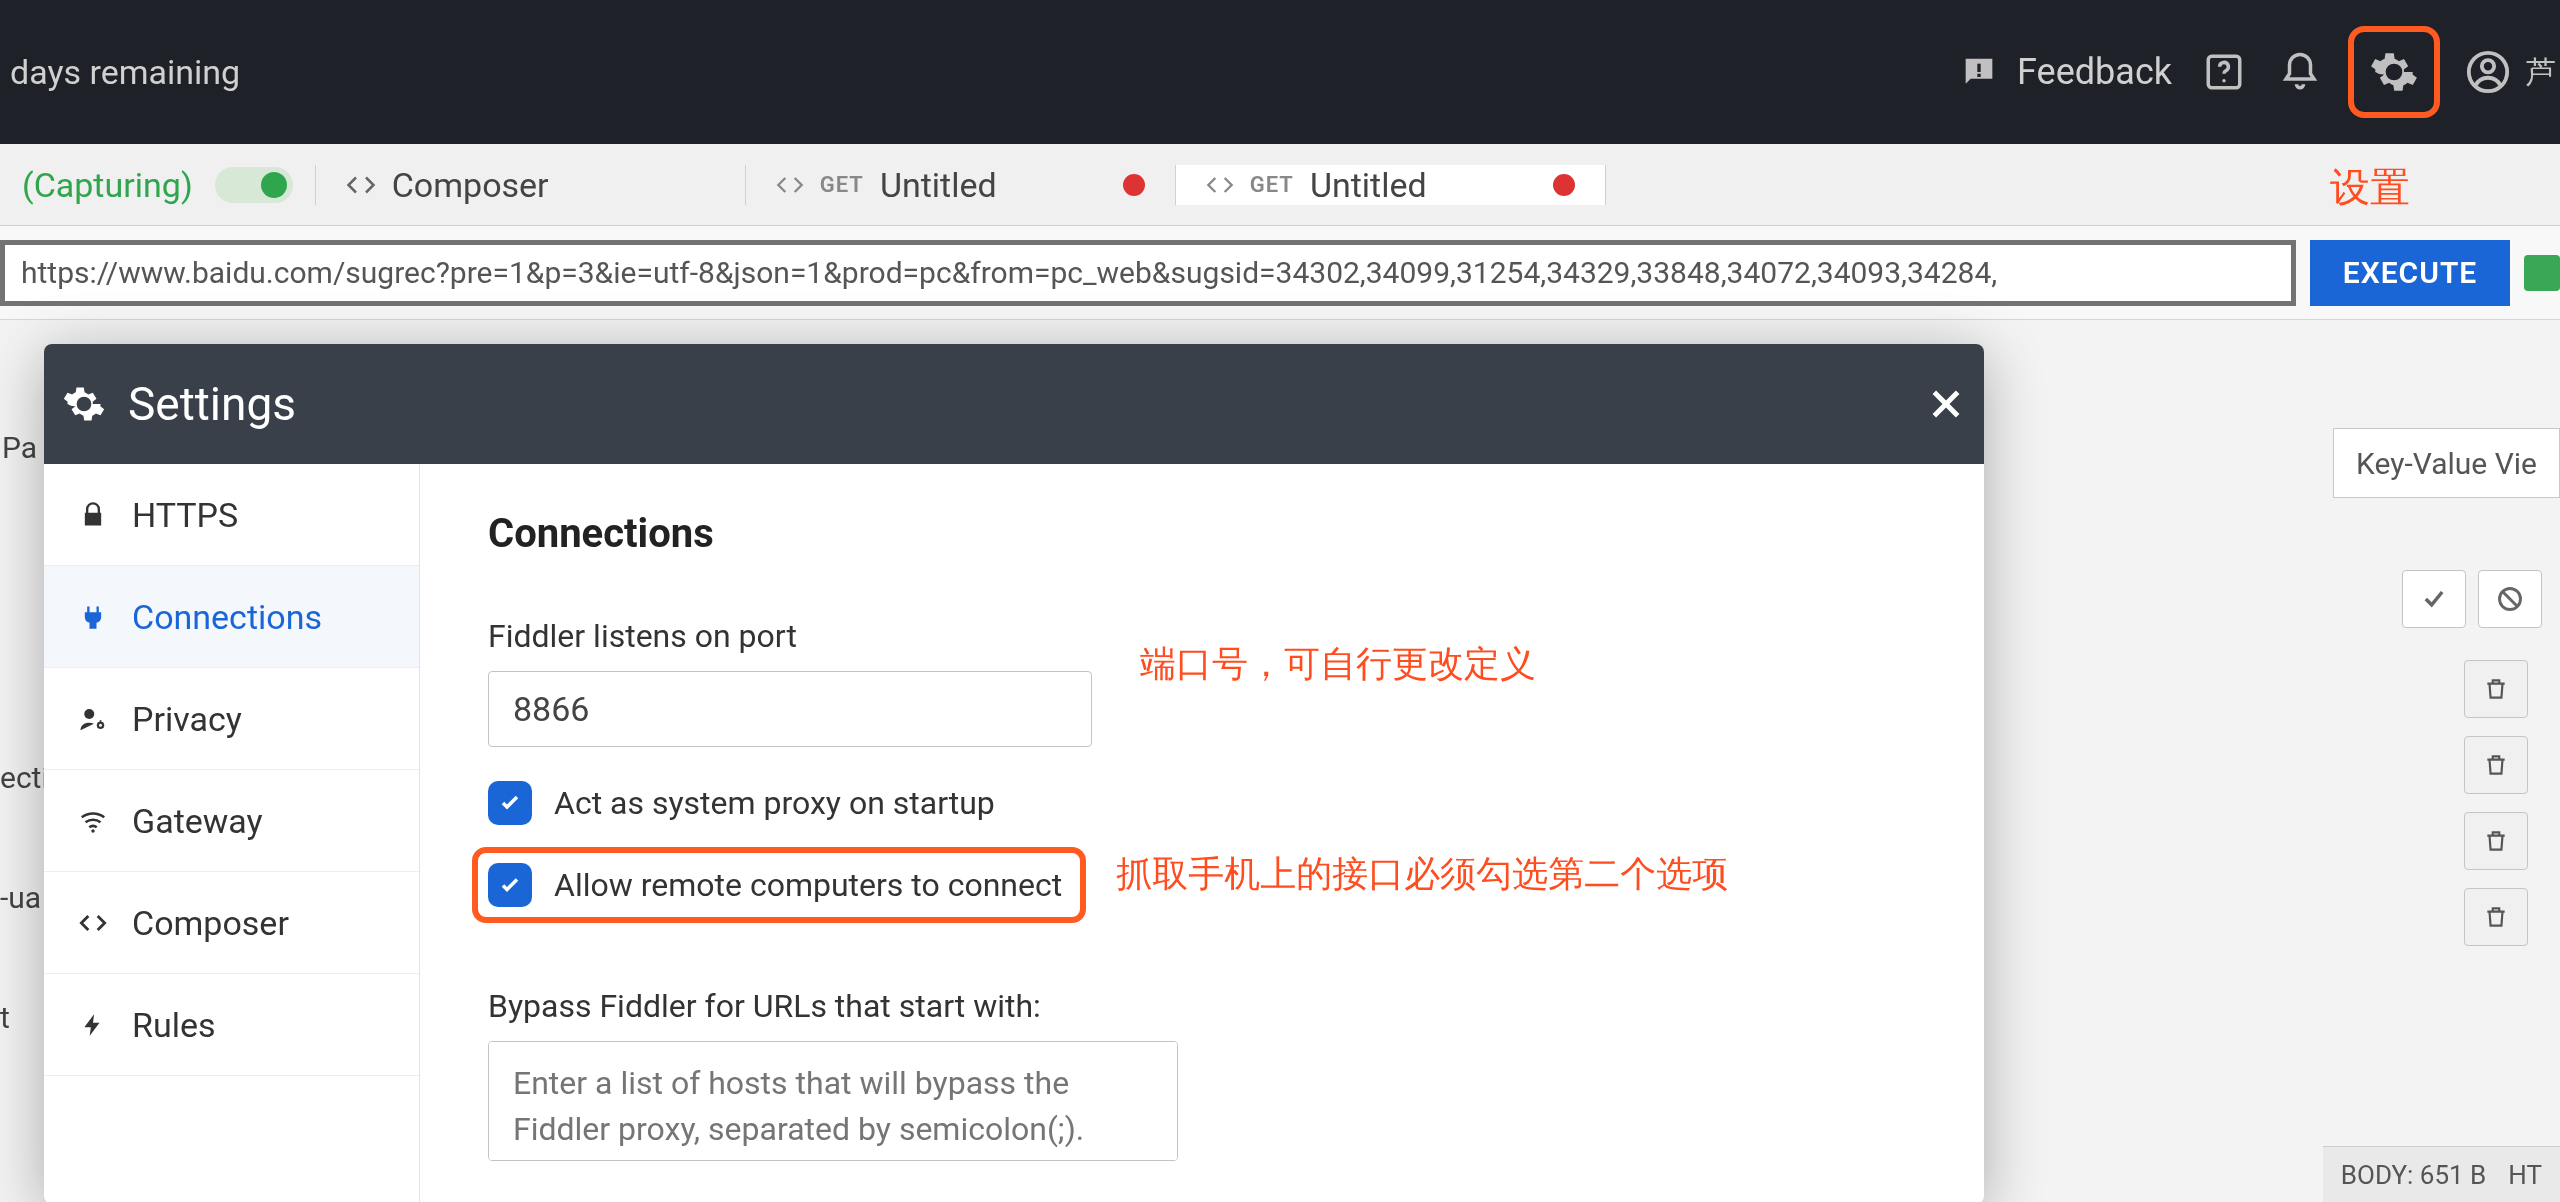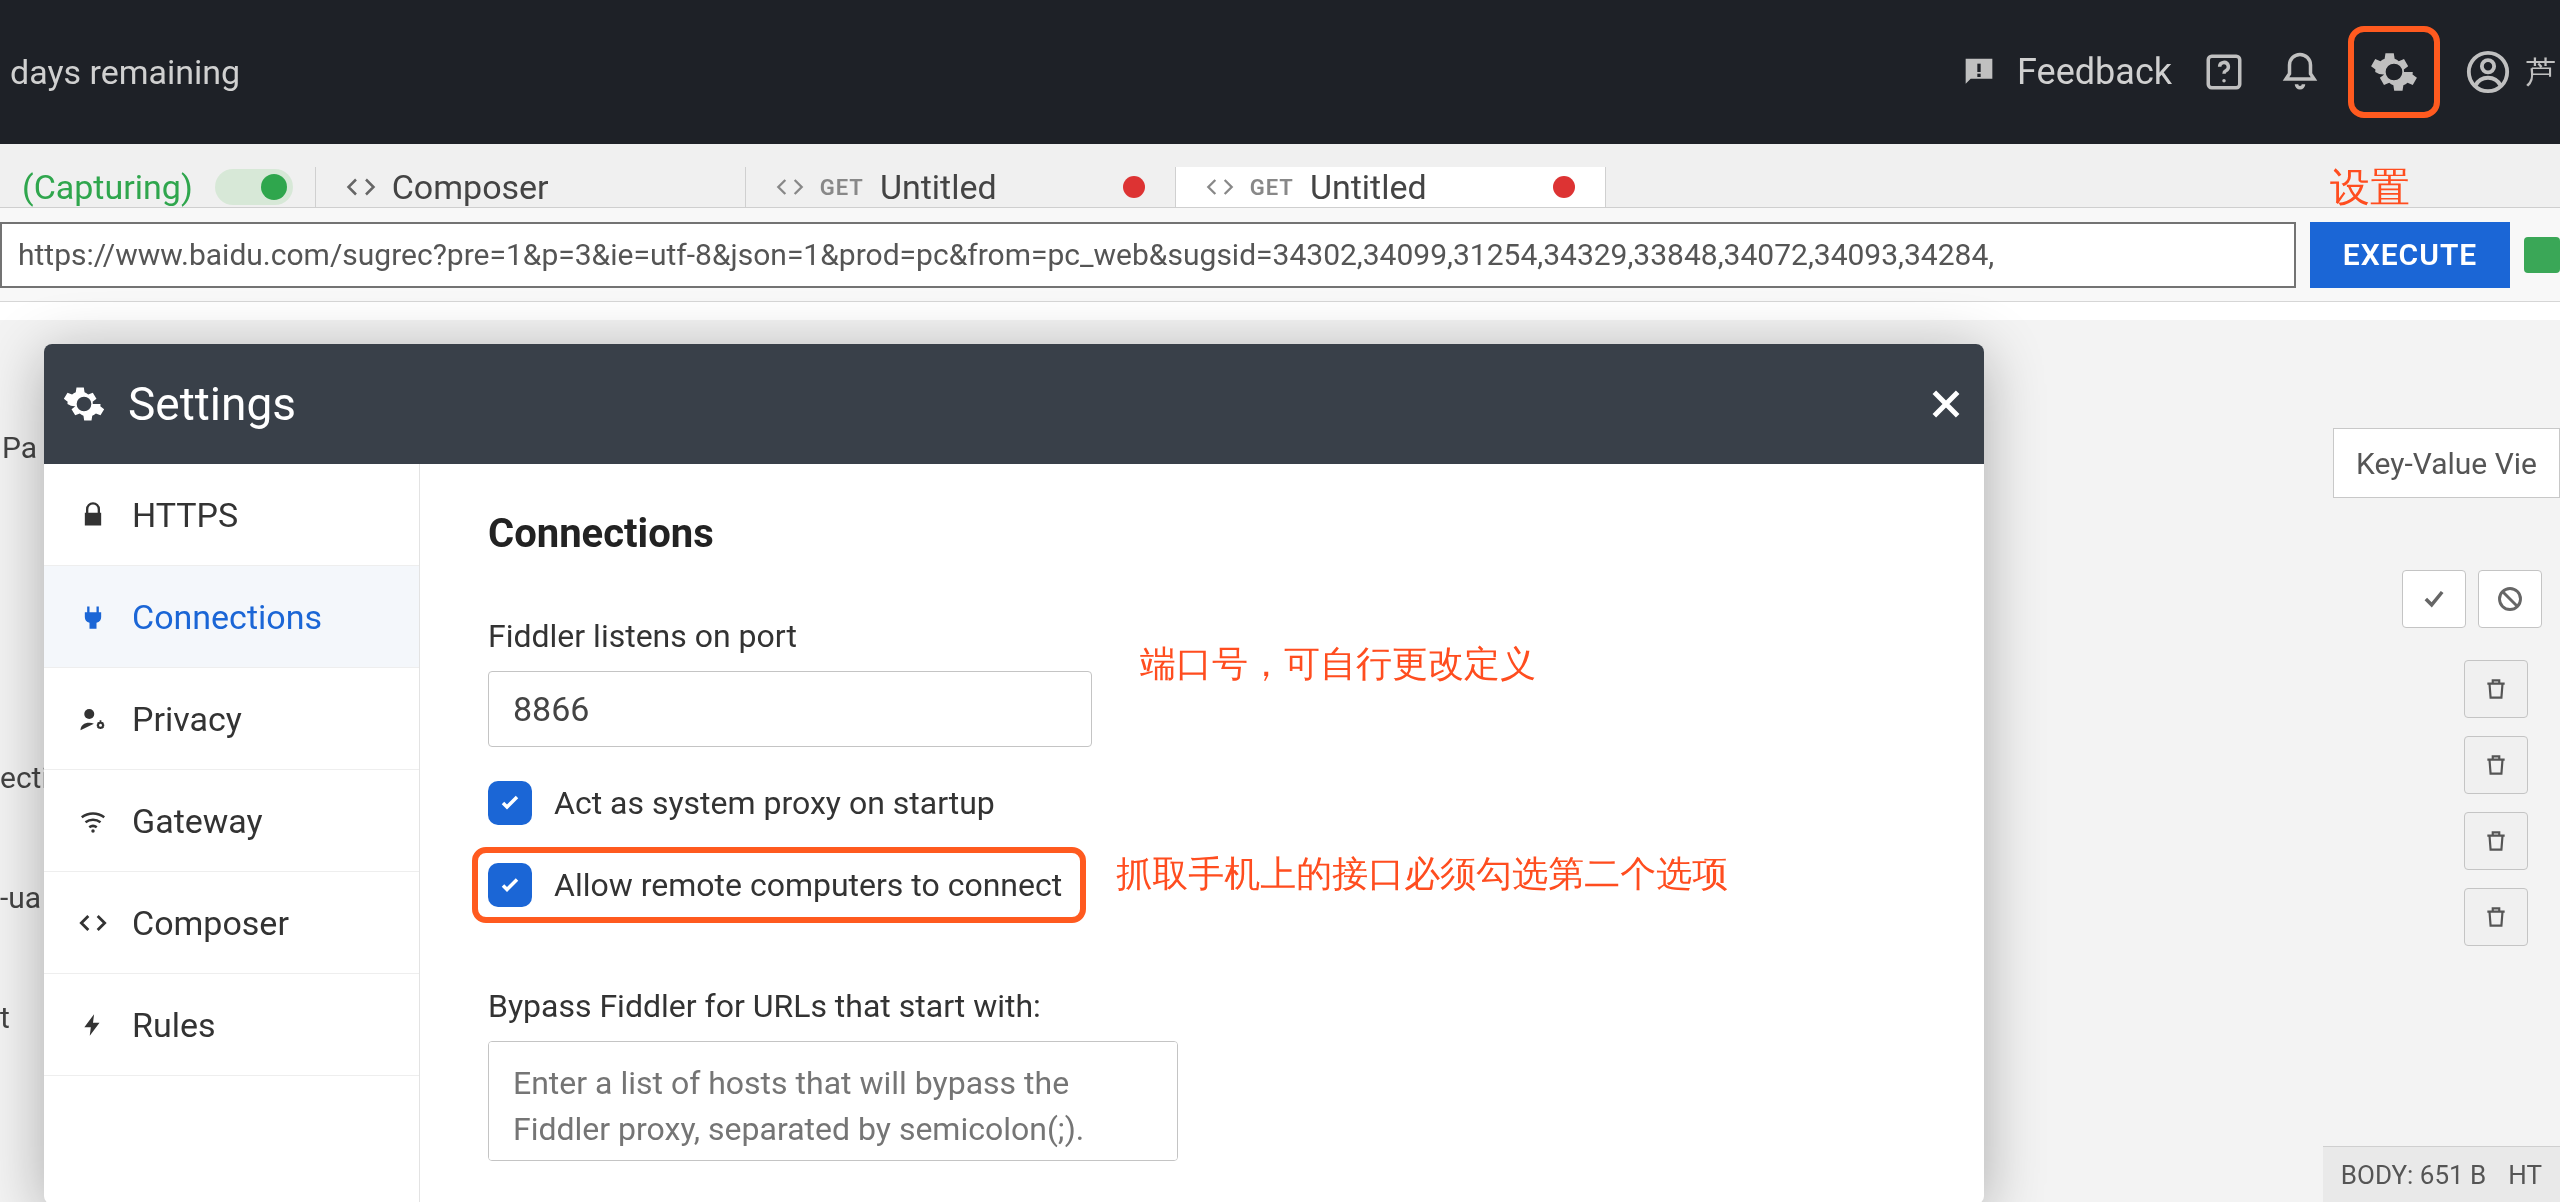--- a/index.html
+++ b/index.html
@@ -8,32 +8,32 @@
 
     
     .top-bar { height: 144px; background: #1e2127; color: #e5e5e5; display: flex; align-items: center; padding: 0 14px 0 10px; }
     .top-bar .trial { font-size: 34px; color: #d0d0d0; }
     .top-bar .spacer { flex: 1; }
     .top-bar .item { display: flex; align-items: center; margin: 0 14px; color: #d0d0d0; font-size: 36px; }
     .top-bar .icon-btn { width: 76px; height: 76px; display: flex; align-items: center; justify-content: center; color: #c9c9c9; border-radius: 8px; }
     .top-bar .gear-wrap { width: 92px; height: 92px; border: 6px solid #ff5a1f; border-radius: 16px; display: flex; align-items: center; justify-content: center; margin: 0 10px; }
 
     
-    .second-row { height: 64px; background: #f0f0f0; display: flex; align-items: flex-end; border-bottom: 1px solid #cfcfcf; }
+    .second-row { height: 82px; background: #f0f0f0; display: flex; align-items: center; border-bottom: 1px solid #cfcfcf; }
     .capturing-pill { display: flex; align-items: center; padding: 0 22px; font-size: 34px; color: #2fa64d; border-right: 1px solid #d0d0d0; }
     .toggle { width: 78px; height: 36px; background: #d7e8d7; border-radius: 20px; position: relative; margin-left: 22px; }
     .toggle::after { content: ""; width: 26px; height: 26px; border-radius: 50%; background: #2fa64d; position: absolute; right: 6px; top: 5px; }
     .tab { display: flex; align-items: center; padding: 0 30px; gap: 16px; font-size: 34px; color: #444; border-right: 1px solid #d0d0d0; min-width: 430px; }
     .tab.active { background: #ffffff; }
     .tab .method { font-size: 22px; color: #888; letter-spacing: 1px; font-weight: 600; }
     .tab .dot { width: 22px; height: 22px; border-radius: 50%; background: #d33; margin-left: auto; }
 
     
     .url-row { height: 94px; background: #f8f8f8; display: flex; align-items: center; border-bottom: 1px solid #d6d6d6; }
-    .url-input { flex: 1; height: 66px; border: 2px solid #737373; background: #ffffff; font-size: 30px; color: #555; padding: 0 16px; white-space: nowrap; overflow: hidden; display: flex; align-items: center; margin-right: 14px; }
+    .url-input { flex: 1; height: 66px; border: 5px solid #737373; background: #ffffff; font-size: 30px; color: #555; padding: 0 16px; white-space: nowrap; overflow: hidden; display: flex; align-items: center; margin-right: 14px; }
     .http-select { width: 220px; height: 66px; border: 1px solid #c8c8c8; background: #ffffff; display: flex; align-items: center; justify-content: space-between; padding: 0 20px; font-size: 32px; color: #555; margin-right: 18px; }
     .execute-btn { width: 200px; height: 66px; background: #1b66d6; color: #ffffff; display: flex; align-items: center; justify-content: center; font-size: 30px; font-weight: 600; letter-spacing: 1px; margin-right: 14px; }
     .green-sq { width: 36px; height: 36px; background: #3aa757; border-radius: 4px; }
 
     
     .lower-bg { position: absolute; top: 320px; left: 0; right: 0; bottom: 0; background: #f3f3f3; }
     .lower-bg .pa { position: absolute; top: 110px; left: 2px; font-size: 30px; color: #444; }
     .lower-bg .truncated { position: absolute; left: 0; font-size: 30px; color: #444; }
     .kv-btn { position: absolute; top: 108px; right: 0; height: 70px; border: 1px solid #c8c8c8; background: #fff; display: flex; align-items: center; padding: 0 22px; font-size: 30px; color: #555; }
     .check-cancel { position: absolute; top: 250px; right: 18px; display: flex; gap: 12px; }

